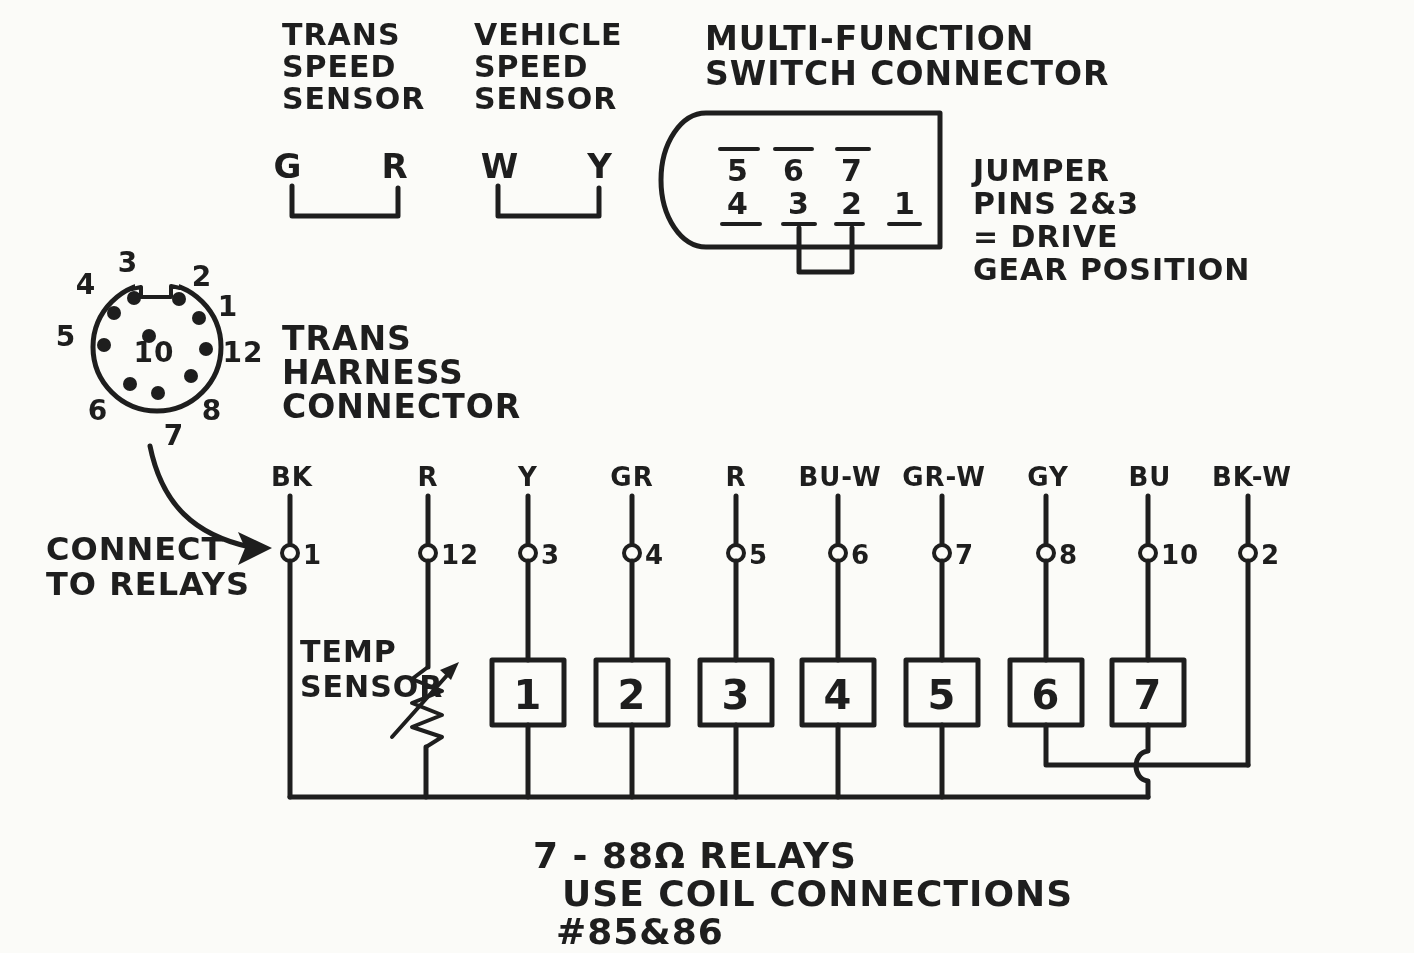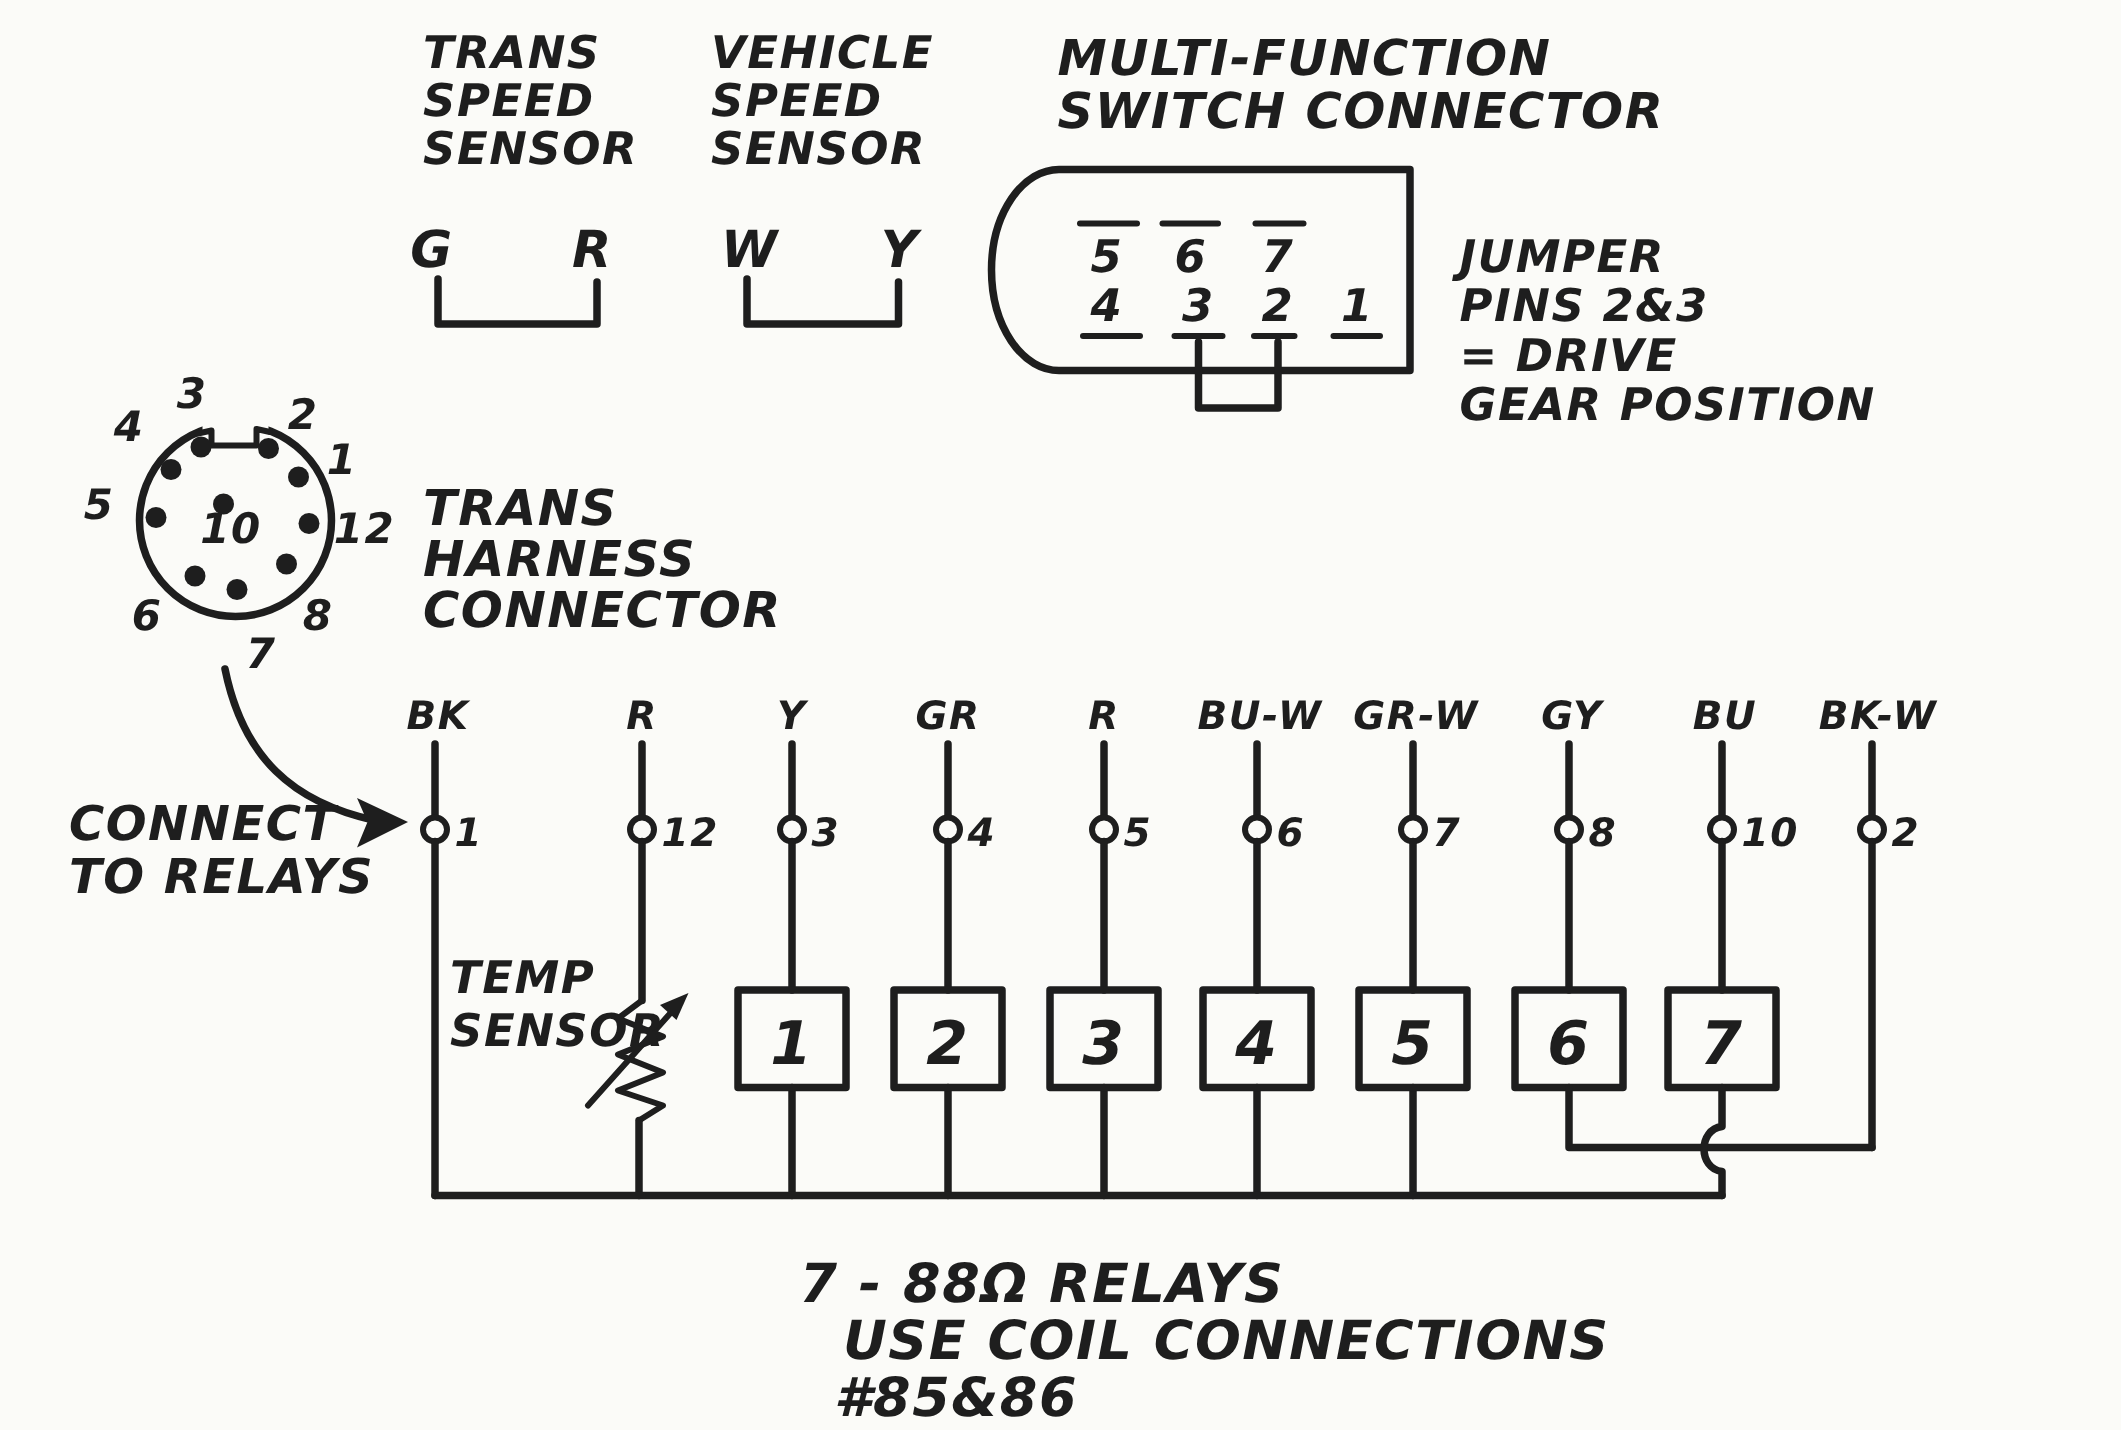--- a/index.html
+++ b/index.html
@@ -1,17 +1,17 @@
 <!DOCTYPE html>
 <html style="--paper: #fbfbf8; --ink: #1e1e1e;"><head>
 <meta charset="utf-8">
 <style>
   :root { --paper:#fbfbf8; --ink:#1e1e1e; }
   html,body { margin:0; padding:0; background:var(--paper); }
-  .page { position:relative; width:1414px; height:953px; background:var(--paper); overflow:hidden;font-style:italic; }
+  .page { position:relative; width:1414px; height:953px; background:var(--paper); overflow:hidden; }
   svg { display:block; }
   svg text {
     font-family:"DejaVu Sans","Liberation Sans",sans-serif;
     font-weight:bold;
     fill:var(--ink);
     letter-spacing:1px;
   }
   .ln   { fill:none; stroke:var(--ink); stroke-width:5; stroke-linecap:round; stroke-linejoin:round; }
   .thin { stroke-width:4; }
   .open { fill:var(--paper); stroke:var(--ink); stroke-width:4; }

